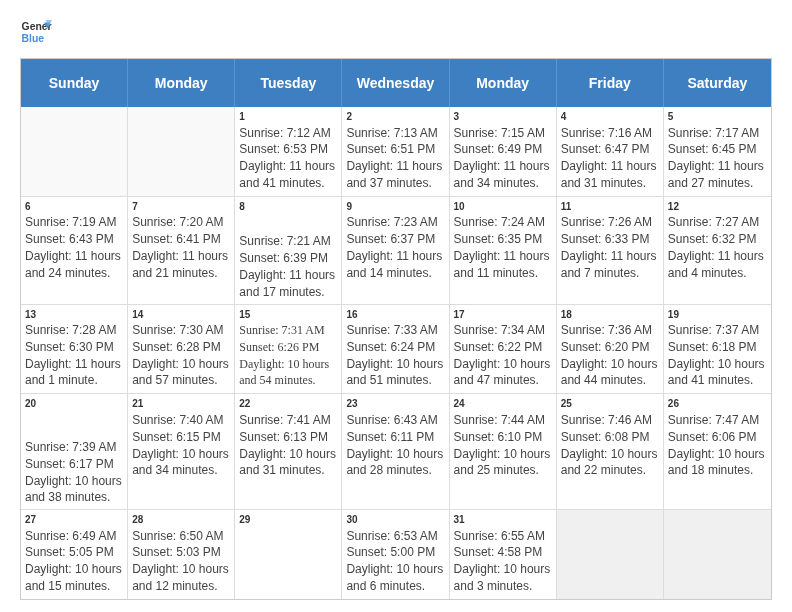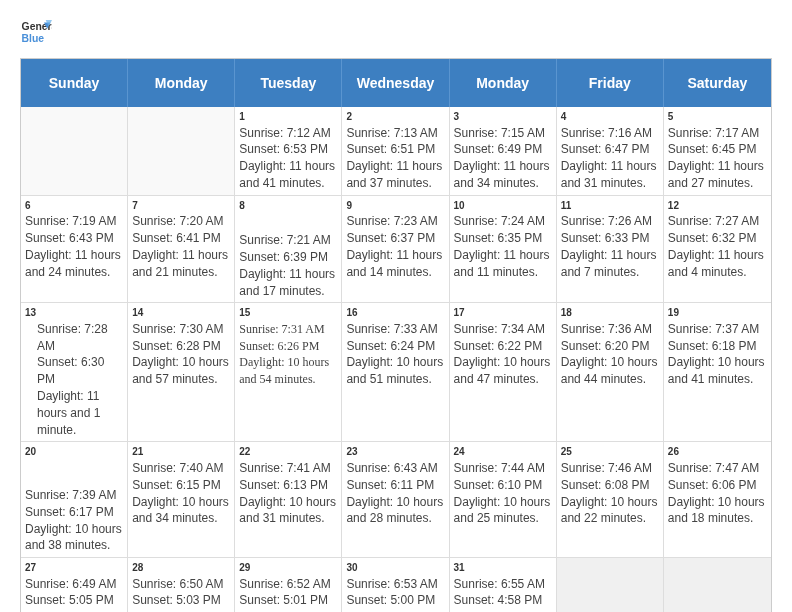--- a/index.html
+++ b/index.html
@@ -205,21 +205,21 @@
           <div class="cal-cell">
             <div class="day-num">12</div>
             <div class="cell-text" style="white-space: pre-line;">Sunrise: 7:27 AM
 Sunset: 6:32 PM
 Daylight: 11 hours and 4 minutes.</div>
           </div>
         </div>
         <div class="cal-row">
           <div class="cal-cell">
             <div class="day-num">13</div>
-            <div class="cell-text" style="white-space: pre-line; margin-left: 12px;">Sunrise: 7:28 AM
+            <div class="cell-text" style="white-space: pre-line;">Sunrise: 7:28 AM
 Sunset: 6:30 PM
 Daylight: 11 hours and 1 minute.</div>
           </div>
           <div class="cal-cell">
             <div class="day-num">14</div>
             <div class="cell-text" style="white-space: pre-line;">Sunrise: 7:30 AM
 Sunset: 6:28 PM
 Daylight: 10 hours and 57 minutes.</div>
           </div>
           <div class="cal-cell">
@@ -305,23 +305,20 @@
 Daylight: 10 hours and 15 minutes.</div>
           </div>
           <div class="cal-cell">
             <div class="day-num">28</div>
             <div class="cell-text" style="white-space: pre-line;">Sunrise: 6:50 AM
 Sunset: 5:03 PM
 Daylight: 10 hours and 12 minutes.</div>
           </div>
           <div class="cal-cell">
             <div class="day-num">29</div>
-            <div class="cell-text" style="white-space: pre-line;">Sunrise: 6:52 AM
-Sunset: 5:01 PM
-Daylight: 10 hours and 9 minutes.</div>
           </div>
           <div class="cal-cell">
             <div class="day-num">30</div>
             <div class="cell-text" style="white-space: pre-line;">Sunrise: 6:53 AM
 Sunset: 5:00 PM
 Daylight: 10 hours and 6 minutes.</div>
           </div>
           <div class="cal-cell">
             <div class="day-num">31</div>
             <div class="cell-text" style="white-space: pre-line;">Sunrise: 6:55 AM

